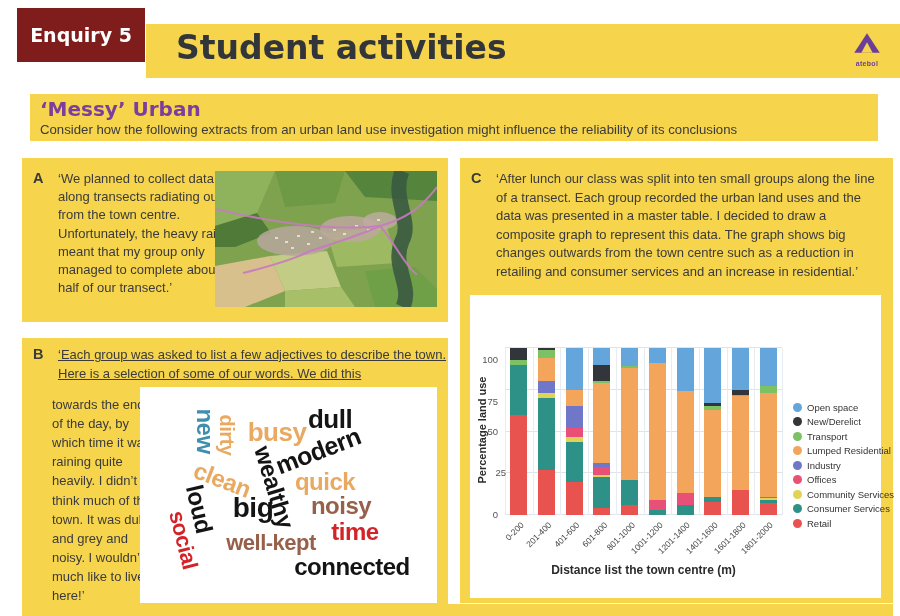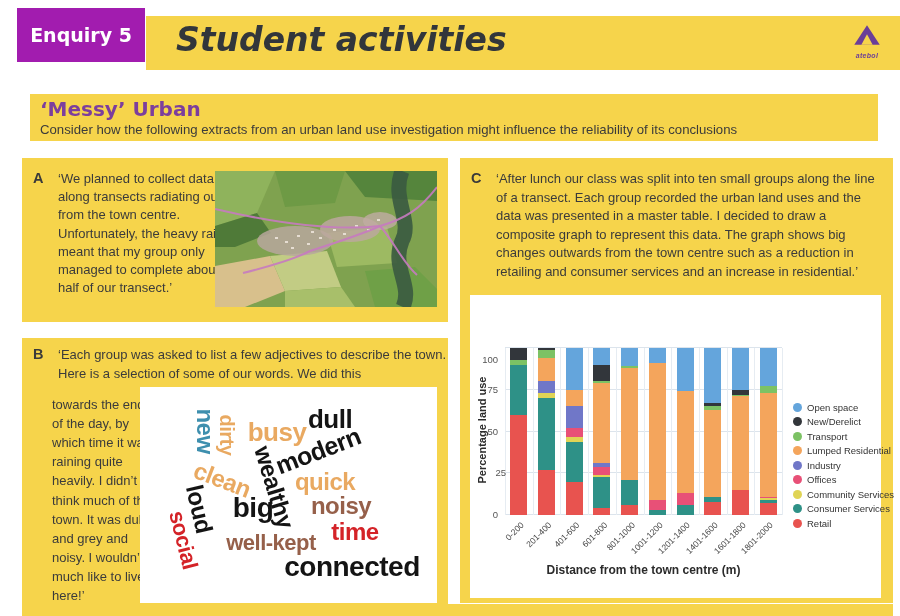--- a/index.html
+++ b/index.html
@@ -1,23 +1,23 @@
 <!DOCTYPE html>
 <html><head>
 <meta charset="utf-8">
 <style>
   html,body{margin:0;padding:0;background:#ffffff;}
   .page{position:relative;width:900px;height:616px;background:#ffffff;overflow:hidden;
         font-family:"Liberation Sans",sans-serif;color:#3b3b3b;}
 
   
-  .enquiry-box{position:absolute;left:17px;top:8px;width:128px;height:54px;background:#a21caf;
+  .enquiry-box{position:absolute;left:17px;top:8px;width:128px;height:54px;background:#7f1d1d;
                display:flex;align-items:center;justify-content:center;}
   .enquiry-box span{color:#fff;font-family:"DejaVu Sans",sans-serif;font-weight:bold;font-size:19px;}
-  .header-band{position:absolute;left:146px;top:16px;width:754px;height:54px;background:#f6d44b;font-style:italic;}
+  .header-band{position:absolute;left:146px;top:24px;width:754px;height:54px;background:#f6d44b;}
   .header-title{position:absolute;left:30px;top:4px;margin:0;font-family:"DejaVu Sans",sans-serif;
                 font-weight:800;font-size:33px;letter-spacing:0px;color:#32363b;}
   .logo{position:absolute;right:12px;top:7px;width:42px;text-align:center;}
   .logo-text{display:block;font-size:7px;font-weight:bold;color:#6b3e98;margin-top:1px;letter-spacing:.3px;}
 
   
   .banner{position:absolute;left:30px;top:94px;width:848px;height:47px;background:#f6d44b;
           box-sizing:border-box;padding:3px 10px;}
   .banner h2{margin:0;font-family:"DejaVu Sans",sans-serif;font-weight:800;font-size:20px;color:#7c3e9d;}
   .banner p{margin:1px 0 0 0;font-size:13.2px;color:#3b3b3b;}
@@ -27,21 +27,21 @@
   .letter{position:absolute;font-weight:bold;font-size:14.5px;color:#3a3a3a;}
   .quote{font-size:13px;line-height:1.42;color:#3b3b3b;margin:0;}
 
   .box-a{left:22px;top:158px;width:426px;height:164px;}
   .a-letter{left:11px;top:12px;}
   .a-text{position:absolute;left:36px;top:12px;width:182px;line-height:1.4;}
   .aerial{position:absolute;right:11px;top:13px;width:222px;height:136px;display:block;}
 
   .box-b{left:22px;top:338px;width:426px;height:278px;}
   .b-letter{left:11px;top:8px;}
-  .b-intro{position:absolute;left:36px;top:8px;width:392px;line-height:1.45;}
+  .b-intro{position:absolute;left:36px;top:8px;width:392px;line-height:1.45;text-decoration:underline;}
   .b-side{position:absolute;left:30px;top:57px;width:104px;line-height:1.47;}
   .cloud{position:absolute;left:118px;top:49px;width:297px;height:216px;background:#ffffff;overflow:hidden;}
   .cloud-word{position:absolute;font-family:"Liberation Sans",sans-serif;font-weight:bold;
               white-space:nowrap;line-height:1;letter-spacing:-0.5px;}
 
   .box-c{left:460px;top:158px;width:433px;height:445px;}
   .c-letter{left:11px;top:12px;}
   .c-text{position:absolute;left:36px;top:12px;width:390px;line-height:1.43;}
 
   
@@ -147,21 +147,21 @@
         <span class="cloud-word" style="left: 178px; top: 64px; font-size: 25px; color: rgb(20, 20, 20); transform: translate(-50%, -50%) rotate(-21deg);">modern</span>
         <span class="cloud-word" style="left: 134px; top: 100px; font-size: 24px; color: rgb(20, 20, 20); transform: translate(-50%, -50%) rotate(73deg);">wealthy</span>
         <span class="cloud-word" style="left: 82px; top: 93px; font-size: 24px; color: rgb(233, 169, 97); transform: translate(-50%, -50%) rotate(21deg);">clean</span>
         <span class="cloud-word" style="left: 185px; top: 95px; font-size: 24px; color: rgb(233, 169, 97); transform: translate(-50%, -50%) rotate(0deg);">quick</span>
         <span class="cloud-word" style="left: 59px; top: 122px; font-size: 24px; color: rgb(20, 20, 20); transform: translate(-50%, -50%) rotate(77deg);">loud</span>
         <span class="cloud-word" style="left: 113px; top: 121px; font-size: 28px; color: rgb(20, 20, 20); transform: translate(-50%, -50%) rotate(0deg);">big</span>
         <span class="cloud-word" style="left: 201px; top: 119px; font-size: 24px; color: rgb(150, 96, 74); transform: translate(-50%, -50%) rotate(0deg);">noisy</span>
         <span class="cloud-word" style="left: 43px; top: 153px; font-size: 22px; color: rgb(212, 35, 40); transform: translate(-50%, -50%) rotate(76deg);">social</span>
         <span class="cloud-word" style="left: 131px; top: 156px; font-size: 22px; color: rgb(150, 96, 74); transform: translate(-50%, -50%) rotate(0deg);">well-kept</span>
         <span class="cloud-word" style="left: 215px; top: 145px; font-size: 24px; color: rgb(212, 35, 40); transform: translate(-50%, -50%) rotate(0deg);">time</span>
-        <span class="cloud-word" style="left: 212px; top: 180px; font-size: 28px; color: rgb(20, 20, 20); transform: translate(-50%, -50%) rotate(0deg);">connected</span>
+        <span class="cloud-word" style="left: 212px; top: 180px; font-size: 24px; color: rgb(20, 20, 20); transform: translate(-50%, -50%) rotate(0deg);">connected</span>
       </div>
   </section>
 
   <section class="box box-c">
     <span class="letter c-letter">C</span>
     <p class="quote c-text">‘After lunch our class was split into ten small groups along the line of a transect. Each group recorded the urban land uses and the data was presented in a master table. I decided to draw a composite graph to represent this data. The graph shows big changes outwards from the town centre such as a reduction in retailing and consumer services and an increase in residential.’</p>
 
     <div class="chartbox">
       <div class="y-title">Percentage land use</div>
       <div class="plot" id="plot-area">
@@ -257,21 +257,21 @@
             <div class="seg" style="bottom: 10%; height: 1%; background: rgb(232, 80, 119);"></div>
             <div class="seg" style="bottom: 11%; height: 62%; background: rgb(244, 165, 92);"></div>
             <div class="seg" style="bottom: 73%; height: 4%; background: rgb(124, 194, 100);"></div>
             <div class="seg" style="bottom: 77%; height: 23%; background: rgb(100, 165, 220);"></div>
           </div>
         </div>
       <div id="y-ticks">
           <span class="ytick" style="left: 2px; top: 214px; position: absolute;">0</span>
           <span class="ytick" style="left: 10px; top: 172.25px; position: absolute;">25</span>
           <span class="ytick" style="left: 2px; top: 130.5px; position: absolute;">50</span>
-          <span class="ytick" style="left: 2px; top: 89px; position: absolute;">75</span>
+          <span class="ytick" style="left: 2px; top: 101px; position: absolute;">75</span>
           <span class="ytick" style="left: 2px; top: 59px; position: absolute;">100</span>
         </div>
       <div class="xticks" id="x-ticks">
           <div class="xtickwrap" style="left: 5%;">
             <span class="xtick">0-200</span>
           </div>
           <div class="xtickwrap" style="left: 15%;">
             <span class="xtick">201-400</span>
           </div>
           <div class="xtickwrap" style="left: 25%;">
@@ -292,21 +292,21 @@
           <div class="xtickwrap" style="left: 75%;">
             <span class="xtick">1401-1600</span>
           </div>
           <div class="xtickwrap" style="left: 85%;">
             <span class="xtick">1601-1800</span>
           </div>
           <div class="xtickwrap" style="left: 95%;">
             <span class="xtick">1801-2000</span>
           </div>
         </div>
-      <div class="x-title">Distance from the town centre (m)</div>
+      <div class="x-title">Distance list the town centre (m)</div>
       <div class="legend" id="legend">
           <div class="legend-item">
             <span class="legend-dot" style="background: rgb(100, 165, 220);"></span>
             <span class="legend-label">Open space</span>
           </div>
           <div class="legend-item">
             <span class="legend-dot" style="background: rgb(50, 54, 59);"></span>
             <span class="legend-label">New/Derelict</span>
           </div>
           <div class="legend-item">

